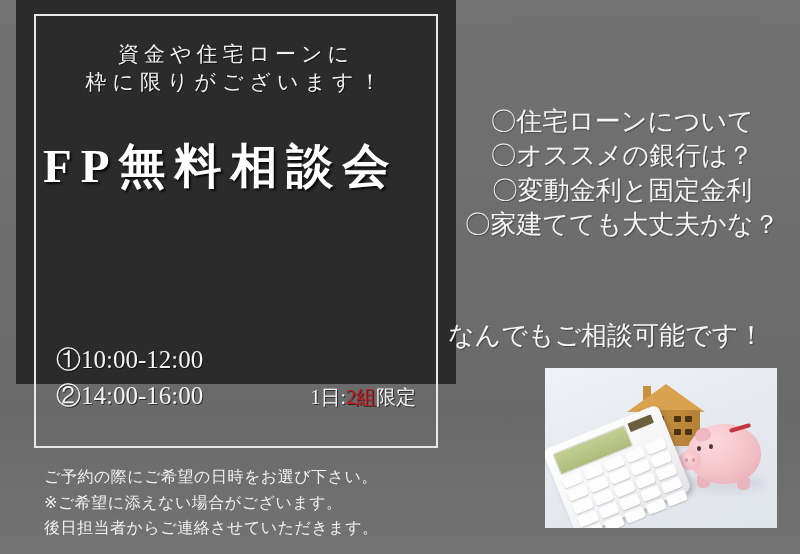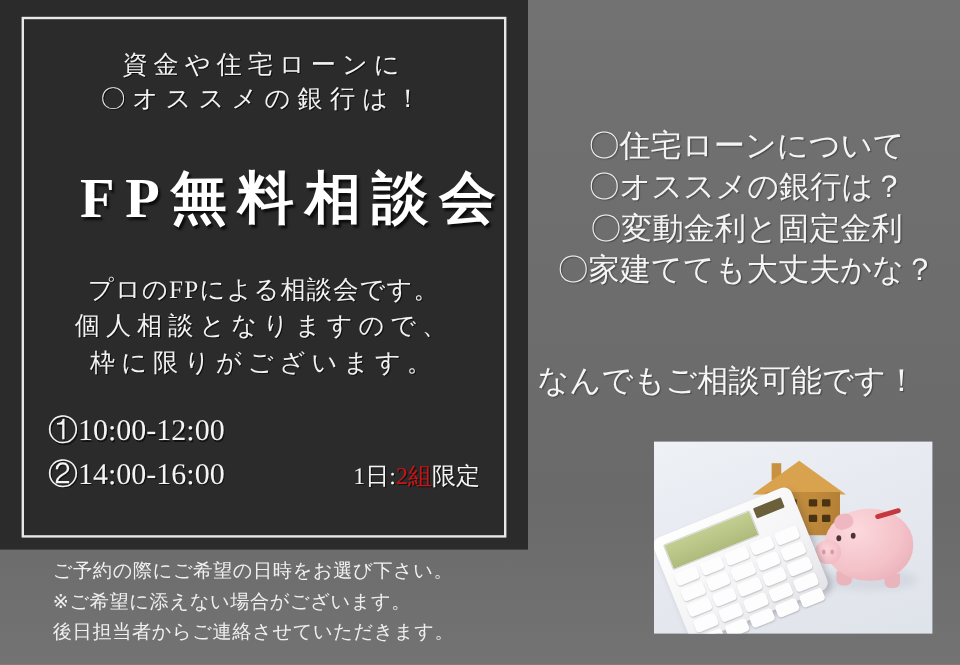--- a/index.html
+++ b/index.html
@@ -16,24 +16,24 @@
     position: relative;
     width: 800px;
     height: 554px;
     overflow: hidden;
     background: linear-gradient(180deg, #727272 0%, #6d6d6d 45%, #6a6a6a 75%, #737373 100%);
   }
 
   
   .dark-panel {
     position: absolute;
-    left: 0;
+    left: 16px;
     top: 0;
     width: 440px;
-    height: 458px;
+    height: 384px;
     background: #2b2b2b;
   }
   .dark-panel-border {
     position: absolute;
     left: 18px;
     top: 14px;
     width: 404px;
     height: 434px;
     border: 2px solid #e8e8e8;
     box-sizing: border-box;
@@ -62,21 +62,21 @@
     letter-spacing: 5px;
     text-shadow: 1px 1px 0 rgba(0,0,0,.6);
   }
   .lead .l2 { letter-spacing: 6px; }
 
   .headline {
     position: absolute;
     left: 0;
     top: 128px;
     width: 404px;
-    text-align: right;
+    text-align: left;
     color: #ffffff;
     font-family: "Liberation Serif", "DejaVu Serif", serif;
     font-size: 47px;
     font-weight: 700;
     letter-spacing: 9px;
     text-indent: 9px;
     line-height: 1.05;
     text-shadow: 2px 2px 2px rgba(0,0,0,.75);
     white-space: nowrap;
   }
@@ -144,21 +144,21 @@
     line-height: 1.32;
     letter-spacing: 0px;
     text-shadow: 1px 1px 1px rgba(0,0,0,.35);
     text-align: center;
   }
   .bullets div { white-space: nowrap; }
 
   .tagline {
     position: absolute;
     left: 448px;
-    top: 300px;
+    top: 318px;
     width: 348px;
     color: #f6f6f6;
     font-size: 26px;
     letter-spacing: 0px;
     white-space: nowrap;
     text-shadow: 1px 1px 1px rgba(0,0,0,.35);
   }
 
   
   .photo {
@@ -335,30 +335,25 @@
 
 <div class="poster">
 
   <div class="dark-panel">
     <div class="dark-panel-border"></div>
 
     <div class="dark-inner">
 
       <div class="lead">
         <div class="l1">資金や住宅ローンに</div>
-        <div class="l2">〇オススメの銀行は！</div>
+        <div class="l2">枠に限りがございます！</div>
       </div>
 
       <div class="headline">FP無料相談会</div>
 
-      <div class="body-text">
-        <div class="b1">プロのFPによる相談会です。</div>
-        <div class="b2">個人相談となりますので、</div>
-        <div class="b3">枠に限りがございます。</div>
-      </div>
 
       <div class="times">
         <div class="time-row">
           <span class="time-slot">①</span>
           <span class="time-slot">10:00-12:00</span>
         </div>
         <div class="time-row">
           <span class="time-slot">②</span>
           <span class="time-slot">14:00-16:00</span>
           <span class="limit"><span>1日:</span><span class="hl">2組</span><span>限定</span></span>

